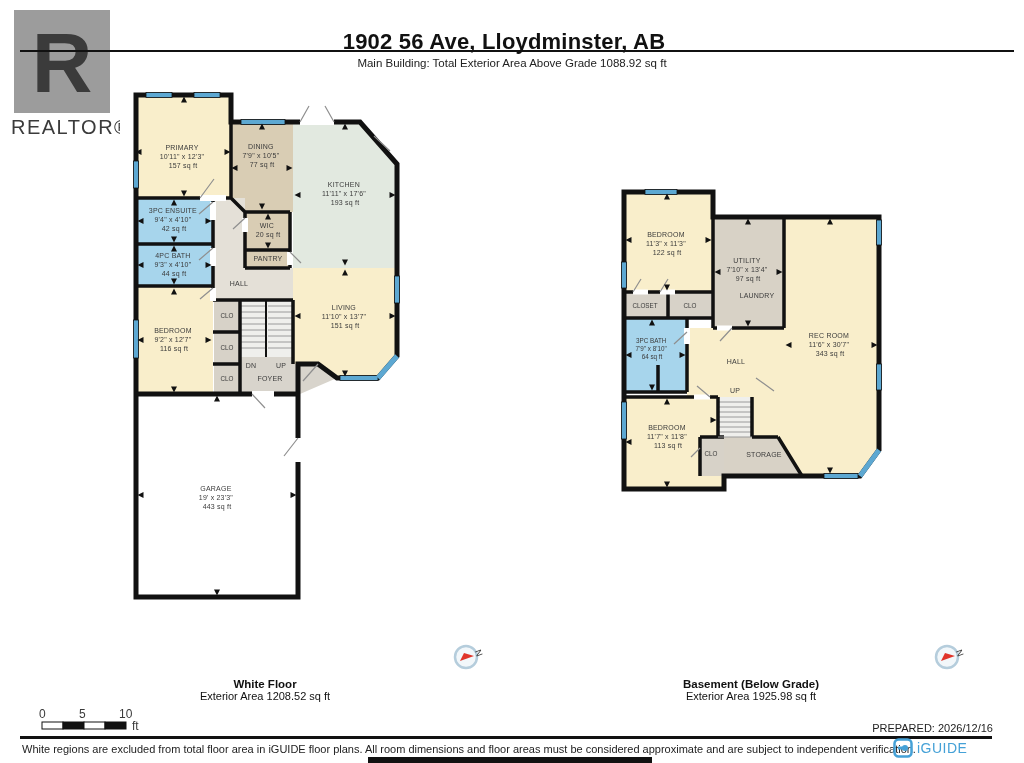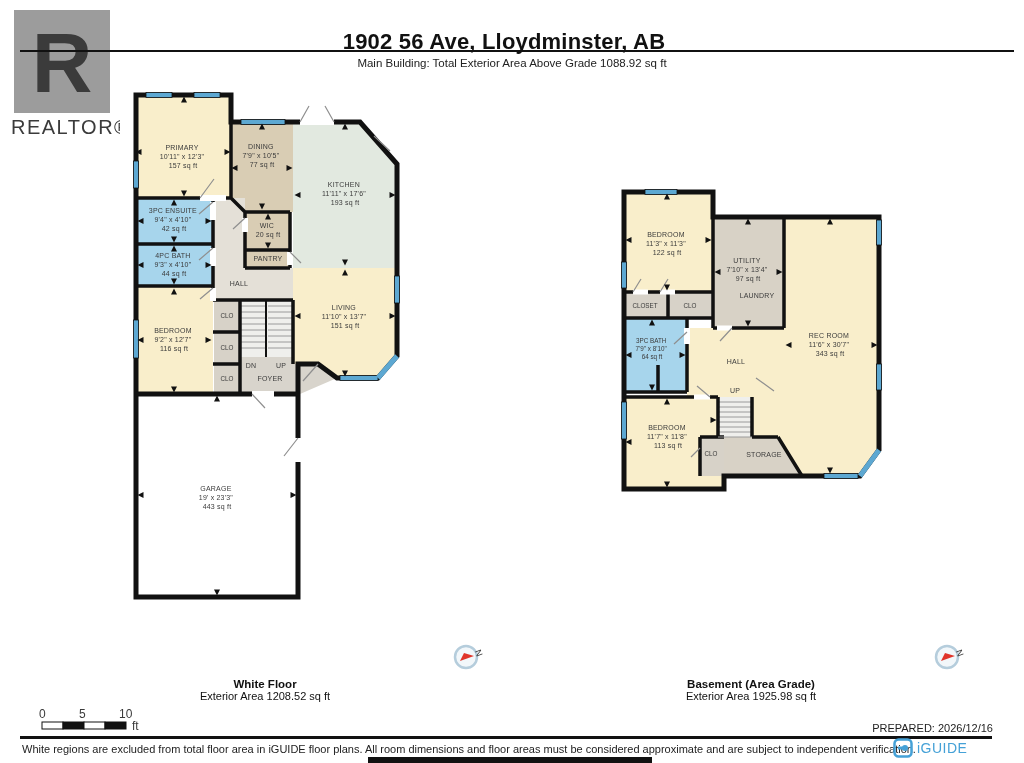--- a/index.html
+++ b/index.html
@@ -322,21 +322,21 @@
   <circle cx="0" cy="0" r="11" fill="#f2f7fa" stroke="#b5cddc" stroke-width="2.5"></circle>
   <polygon points="-6,4 8,-1 -2,-4" fill="#e0352b"></polygon>
   <text x="11" y="-3" font-size="9" fill="#333" transform="rotate(70 12 -6)">N</text>
 </svg>
 
 <div class="abs cap" style="left:145px;top:678px;width:240px">
   <b>White Floor</b><br>
   <span>Exterior Area 1208.52 sq ft</span>
 </div>
 <div class="abs cap" style="left:631px;top:678px;width:240px">
-  <b>Basement (Area Grade)</b><br>
+  <b>Basement (Below Grade)</b><br>
   <span>Exterior Area 1925.98 sq ft</span>
 </div>
 
 <svg class="abs" style="left:35px;top:706px" width="130" height="34" viewBox="0 0 130 34">
   <text x="4" y="12" font-size="12" fill="#111">0</text>
   <text x="44" y="12" font-size="12" fill="#111">5</text>
   <text x="84" y="12" font-size="12" fill="#111">10</text>
   <rect x="7" y="16" width="21" height="7" fill="#fff" stroke="#111"></rect>
   <rect x="28" y="16" width="21" height="7" fill="#111" stroke="#111"></rect>
   <rect x="49" y="16" width="21" height="7" fill="#fff" stroke="#111"></rect>

